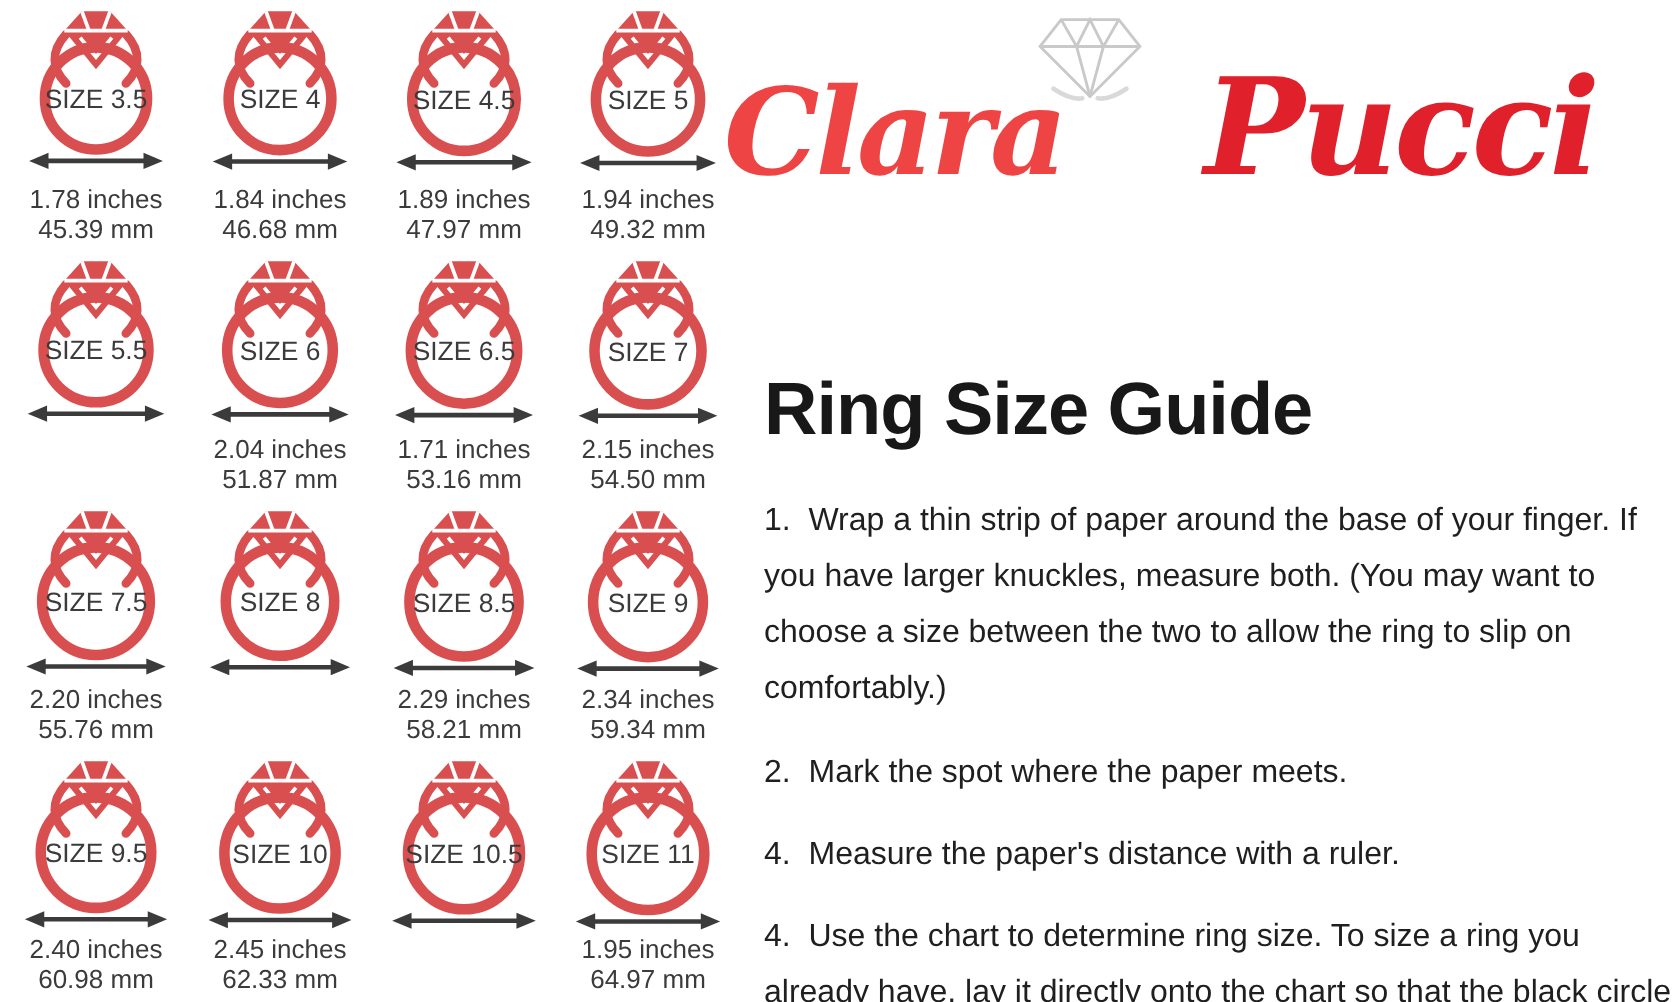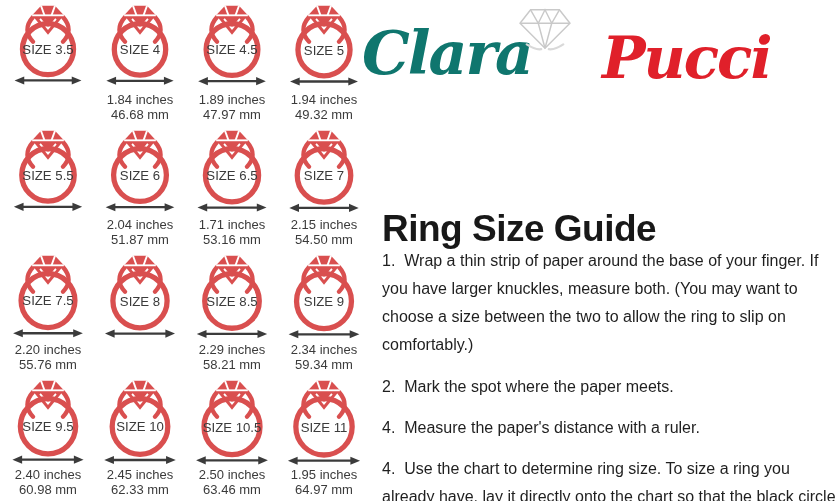--- a/index.html
+++ b/index.html
@@ -59,31 +59,31 @@
   }
 
   
   .logo-word {
     position: absolute;
     font-family: "DejaVu Serif", serif;
     font-style: italic;
     font-weight: bold;
     white-space: nowrap;
   }
-  .logo-clara { left: 362px; top: 18px; font-size: 60px; color: #0f766e; letter-spacing: -2px; }
-  .logo-pucci { left: 602px; top: 24px; font-size: 58px; color: var(--brand-red); letter-spacing: -2px; }
+  .logo-clara { left: 362px; top: 32px; font-size: 60px; color: #ef4444; letter-spacing: -2px; }
+  .logo-pucci { left: 602px; top: 24px; font-size: 67px; color: var(--brand-red); letter-spacing: -2px; }
   .logo-diamond { position: absolute; left: 512px; top: 5px; width: 66px; height: 48px; }
   .logo-diamond .dline { fill: none; stroke: var(--logo-gray); stroke-width: 1.5; }
   .logo-diamond .dshadow { fill: none; stroke: #d9d9d9; stroke-width: 2.4; stroke-linecap: round; }
 
   
   .guide-heading {
     position: absolute;
     left: 382px;
-    top: 208px;
+    top: 184px;
     font-size: 37px;
     font-weight: 700;
     letter-spacing: -0.5px;
     color: #181818;
   }
   .instructions {
     position: absolute;
     left: 382px;
     top: 247px;
     width: 457px;
@@ -114,20 +114,24 @@
         <polyline class="facet" points="41,18 50,29 59,18"></polyline>
       </g>
       <circle class="band" cx="50" cy="52.5" r="29"></circle>
       <text class="size-label" x="50" y="58" text-anchor="middle">SIZE 3.5</text>
       <g>
         <line class="arrow-line" x1="19" x2="81" y1="88" y2="88"></line>
         <polygon class="arrow-head" points="12,88 23,83.4 23,92.6"></polygon>
         <polygon class="arrow-head" points="88,88 77,83.4 77,92.6"></polygon>
       </g>
     </svg>
+    <div class="meas">
+      <div>1.78 inches</div>
+      <div>45.39 mm</div>
+    </div>
   </div>
 
   <div class="ring-cell">
     <svg class="ring-svg" viewBox="0 0 100 100">
       <g>
         <path class="prong" d="M33,16 C24,26 25,36 33,44"></path>
         <path class="prong" d="M67,16 C76,26 75,36 67,44"></path>
         <polygon class="gem" points="32,14 42,3 58,3 68,14 50,36"></polygon>
         <line class="facet" x1="32" y1="14" x2="68" y2="14"></line>
         <line class="facet" x1="42" y1="3" x2="46" y2="14"></line>
@@ -452,24 +456,20 @@
         <polyline class="facet" points="41,18 50,29 59,18"></polyline>
       </g>
       <circle class="band" cx="50" cy="55.3" r="31.8"></circle>
       <text class="size-label" x="50" y="60.8" text-anchor="middle">SIZE 10.5</text>
       <g>
         <line class="arrow-line" x1="16.2" x2="83.8" y1="93.6" y2="93.6"></line>
         <polygon class="arrow-head" points="9.2,93.6 20.2,89 20.2,98.19999999999999"></polygon>
         <polygon class="arrow-head" points="90.8,93.6 79.8,89 79.8,98.19999999999999"></polygon>
       </g>
     </svg>
-    <div class="meas">
-      <div>2.50 inches</div>
-      <div>63.46 mm</div>
-    </div>
   </div>
 
   <div class="ring-cell">
     <svg class="ring-svg" viewBox="0 0 100 100">
       <g>
         <path class="prong" d="M33,16 C24,26 25,36 33,44"></path>
         <path class="prong" d="M67,16 C76,26 75,36 67,44"></path>
         <polygon class="gem" points="32,14 42,3 58,3 68,14 50,36"></polygon>
         <line class="facet" x1="32" y1="14" x2="68" y2="14"></line>
         <line class="facet" x1="42" y1="3" x2="46" y2="14"></line>

